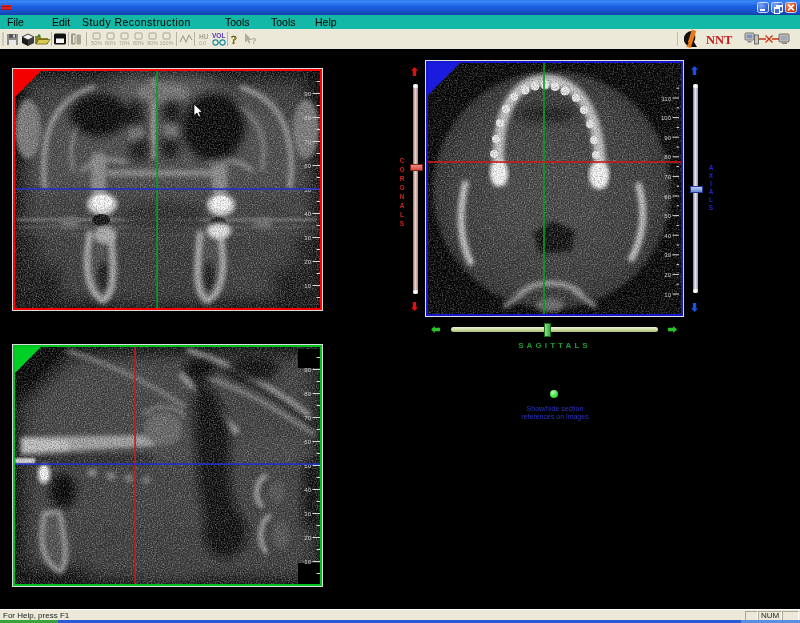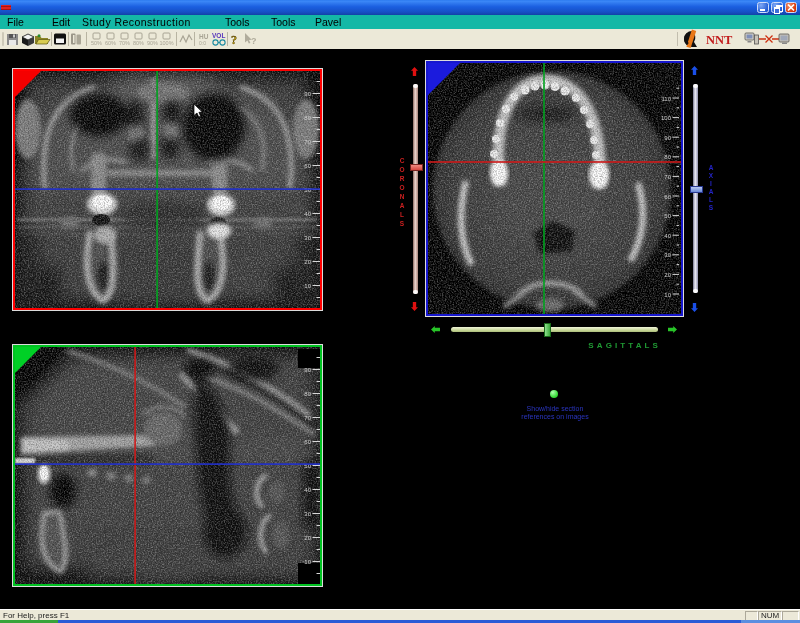--- a/index.html
+++ b/index.html
@@ -31,21 +31,21 @@
 #chandle{left:409.5px;top:115px;width:13px;height:7px;background:linear-gradient(180deg,#f08a80,#d84840);border:1px solid #7a2420;box-sizing:border-box;}
 #ahandle{left:689.5px;top:137px;width:13px;height:7px;background:linear-gradient(180deg,#b8c8f0,#6888d8);border:1px solid #283890;box-sizing:border-box;}
 .uparrow{position:absolute;width:7px;height:9px;clip-path:polygon(50% 0,100% 42%,74% 42%,74% 100%,26% 100%,26% 42%,0 42%);}
 .dnarrow{position:absolute;width:7px;height:9px;clip-path:polygon(50% 100%,100% 58%,74% 58%,74% 0,26% 0,26% 58%,0 58%);}
 .lfarrow{position:absolute;width:9px;height:7px;clip-path:polygon(0 50%,42% 0,42% 26%,100% 26%,100% 74%,42% 74%,42% 100%);}
 .rtarrow{position:absolute;width:9px;height:7px;clip-path:polygon(100% 50%,58% 0,58% 26%,0 26%,0 74%,58% 74%,58% 100%);}
 .vlabel{position:absolute;width:10px;font-size:6.5px;font-weight:bold;line-height:9px;text-align:center;}
 .vlabel2{position:absolute;width:10px;font-size:6.5px;font-weight:bold;line-height:8px;text-align:center;}
 #strack{left:451px;top:278px;width:207px;height:5px;border-radius:2.5px;background:linear-gradient(180deg,#f0f4d8,#c2d292 70%,#aabb7a);}
 #shandle{left:543.5px;top:273.5px;width:7px;height:14px;background:linear-gradient(90deg,#8ee08e,#3aa83a);border:1px solid #1a6a1a;box-sizing:border-box;}
-#sagtxt{left:448px;top:292px;width:213px;text-align:right;color:#1f9a33;font-size:8px;font-weight:bold;letter-spacing:3.1px;}
+#sagtxt{left:448px;top:292px;width:213px;text-align:center;color:#1f9a33;font-size:8px;font-weight:bold;letter-spacing:3.1px;}
 #greendot{left:550px;top:341px;width:8px;height:8px;border-radius:50%;background:radial-gradient(circle at 35% 30%,#b0ffb0,#3ddd3d 60%,#1aae1a);}
 #showhide{left:455px;top:356px;width:200px;text-align:center;color:#2a35c0;font-size:7px;line-height:8px;}
 #patbox{left:435px;top:410px;width:261px;height:18px;border:1px solid #cfcfcf;box-sizing:border-box;background:#000;color:#2433cc;font-weight:bold;font-size:9px;text-align:center;line-height:16px;}
 #statusbar{left:0;top:609px;width:800px;height:11px;background:#ece9d8;border-top:1px solid #fff;box-sizing:border-box;color:#1a1a1a;font-size:8px;}
 #sbtext{position:absolute;left:3px;top:0px;}
 .sbpanel{position:absolute;top:1px;height:27px;border:1px solid;border-color:#aca899 #fff #fff #aca899;box-sizing:border-box;font-size:9px;}
 #taskbar{left:0;top:620px;width:800px;height:3px;background:#2a5ad6;}
 #startbtn{left:0;top:620px;width:58px;height:3px;background:#3aa33a;}
 #traybar{left:741px;top:620px;width:59px;height:3px;background:#5b8ee0;}
 svg{display:block;}
@@ -65,21 +65,21 @@
       <svg width="10" height="9" style="position:absolute;left:0px;top:0px">
         <path d="M2,1.5 L8,7.5 M8,1.5 L2,7.5" stroke="#fff" stroke-width="1.7"></path>
       </svg>
     </div>
   <div id="menubar" class="abs">
       <span style="left:7px">File</span>
       <span style="left:52px">Edit</span>
       <span style="left:82px;letter-spacing:0.45px">Study Reconstruction</span>
       <span style="left:225px">Tools</span>
       <span style="left:271px">Tools</span>
-      <span style="left:315px">Pavel</span>
+      <span style="left:315px">Help</span>
     </div>
   <div id="toolbar" class="abs">
 <svg width="800" height="20" viewBox="0 0 800 20">
 <rect x="2" y="3" width="2" height="14" fill="#cdc9b8" rx="1"></rect>
 <rect x="7" y="5" width="11" height="11" fill="#8a8a8a"></rect>
         <rect x="9" y="5" width="7" height="4" fill="#555"></rect>
         <rect x="13" y="5.5" width="2" height="3" fill="#ccc"></rect>
         <rect x="9" y="11" width="7" height="5" fill="#e8e8e8"></rect>
 <g transform="translate(21,4)">
           <polygon points="1,4 7,1 13,4 7,7" fill="#f2f2f2" stroke="#111" stroke-width="0.8"></polygon>

